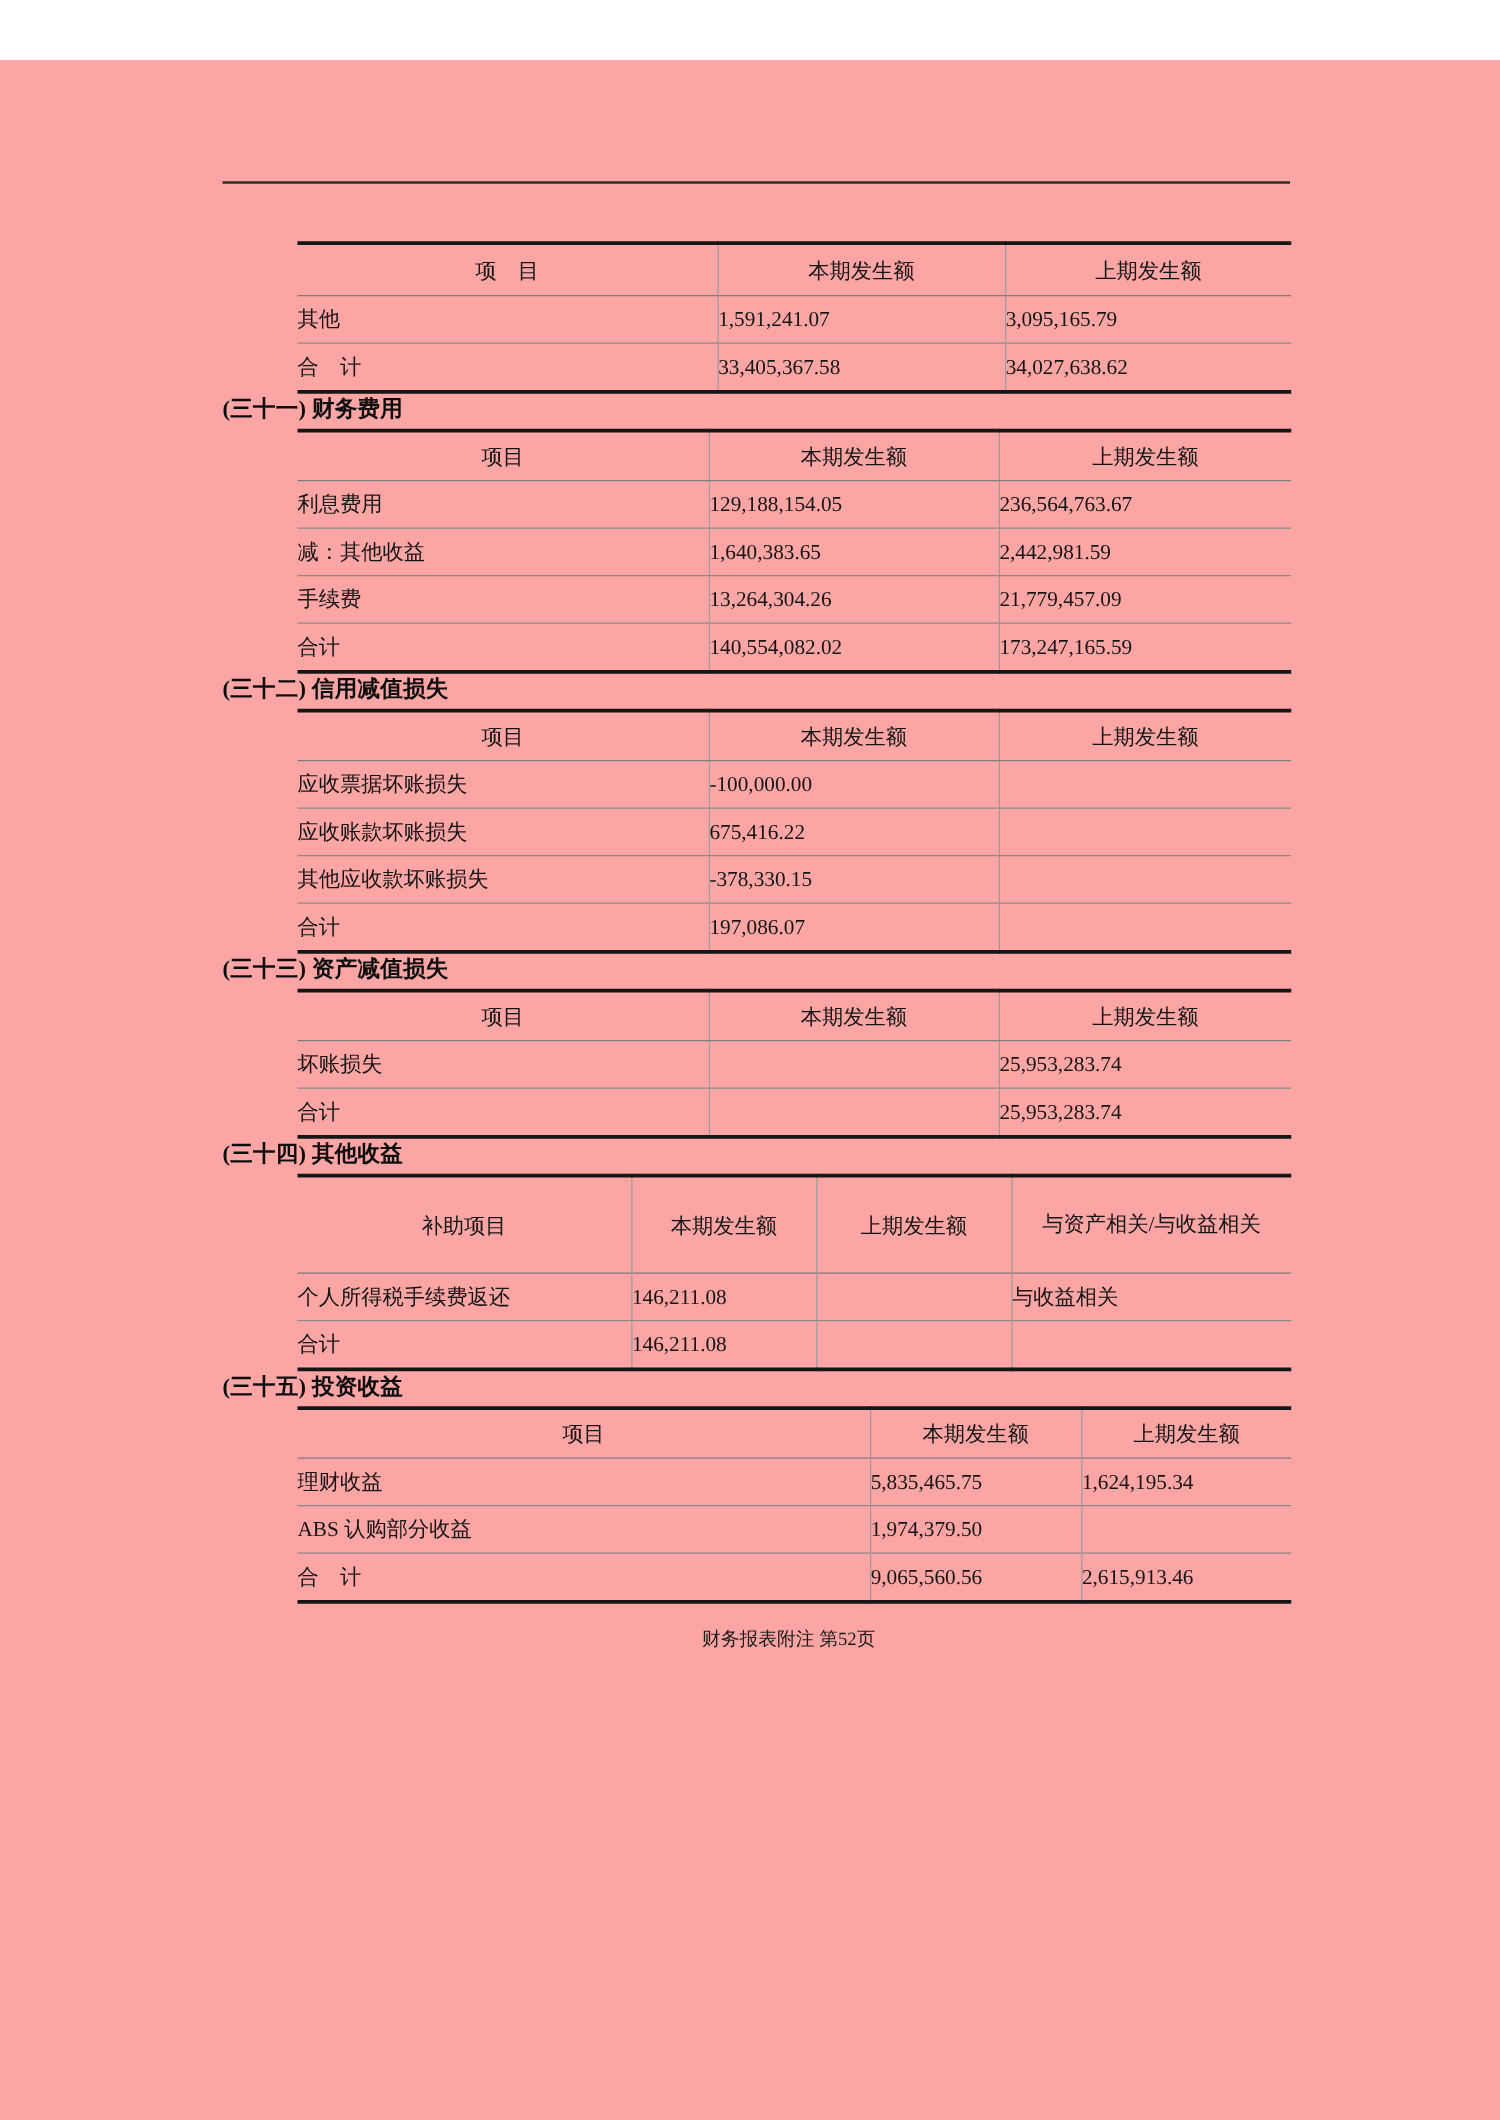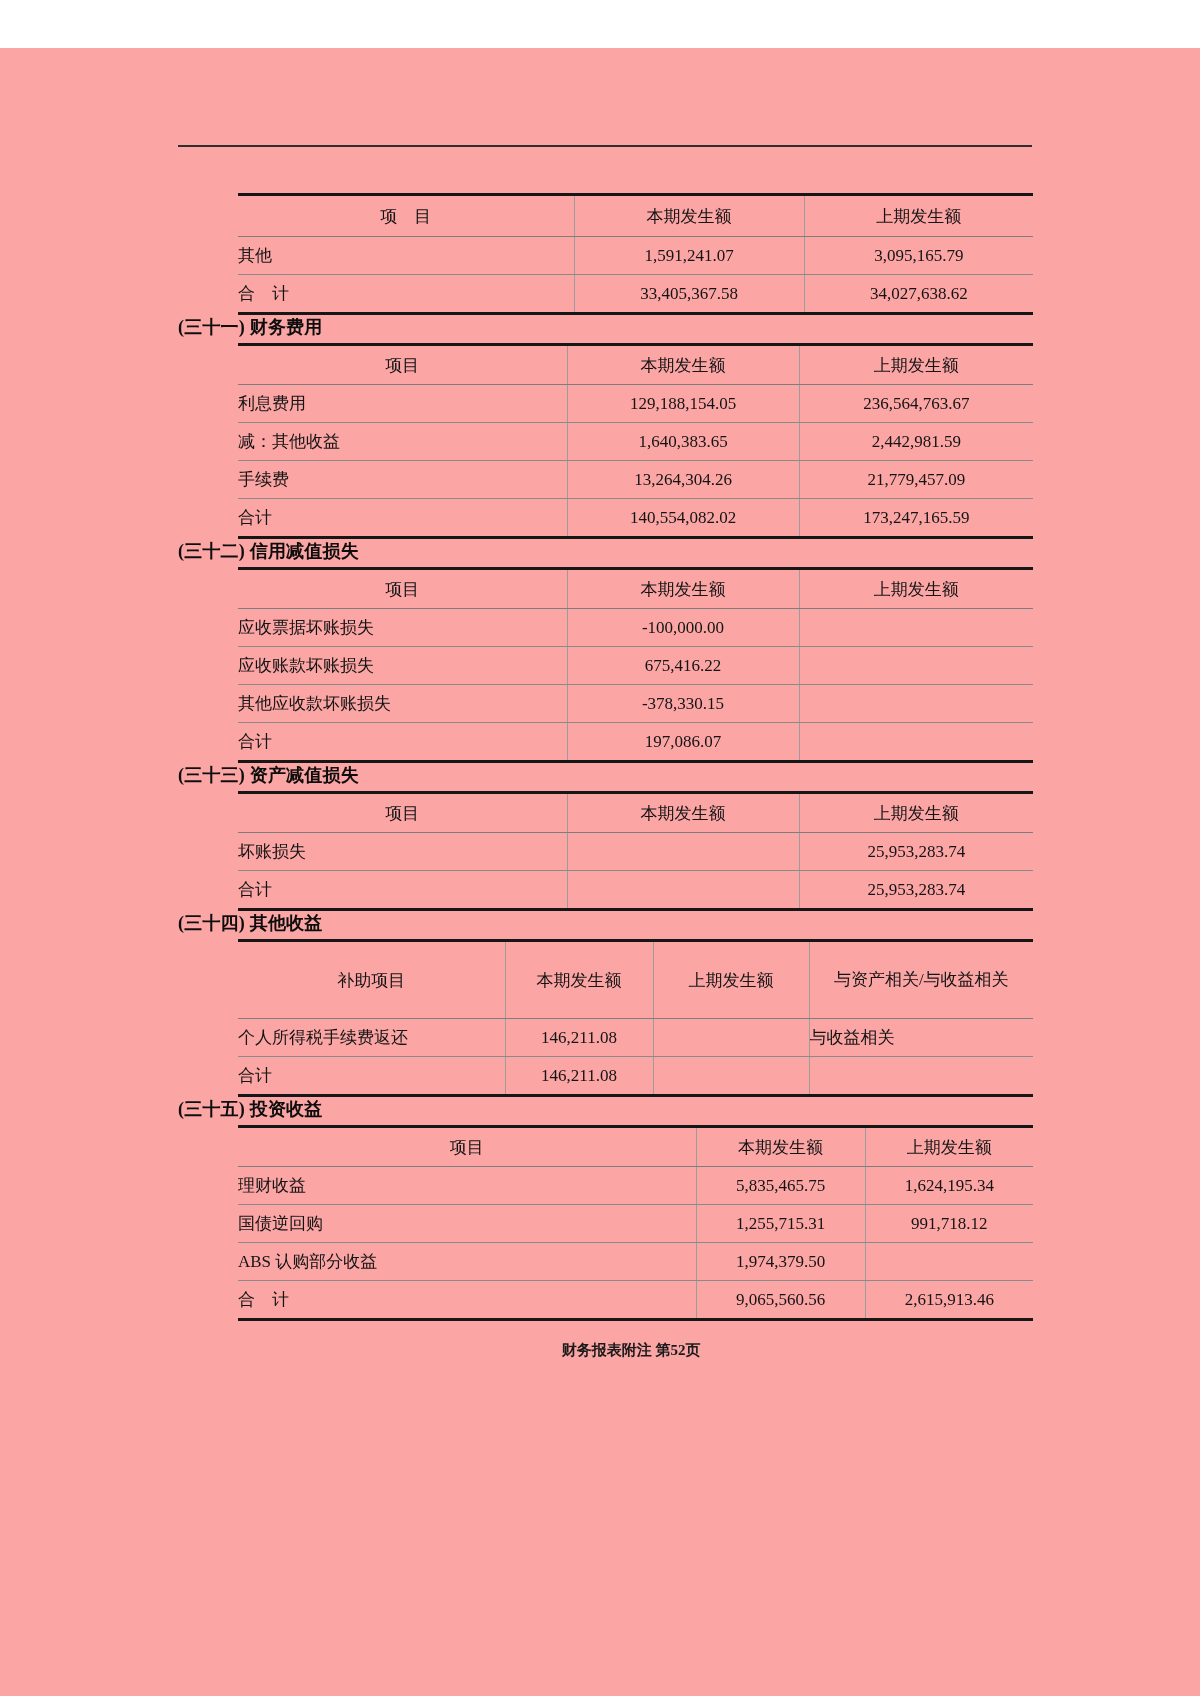--- a/index.html
+++ b/index.html
@@ -38,27 +38,27 @@
   }
   .fin-table thead th { height:38px; text-align:center; border-bottom:1px solid #7d7d7d; }
   table.t-top thead th { height:40px; }
   table.t-other thead th { height:76px; }
   .fin-table tbody td { height:37px; border-bottom:1px solid #8a8a8a; }
   .fin-table tbody tr:last-child td { border-bottom:none; }
   .fin-table td + td, .fin-table th + th { border-left:1px solid #9c9c9c; }
 
   .lbl { text-align:left; padding-left:10px; }
   .ctr { text-align:left; }
-  .num { text-align:center; padding-right:16px; }
+  .num { text-align:left; padding-right:16px; }
   .wrap-head { line-height:32px; padding:0 16px; }
   .low { position:relative; top:6px; }
 
   .footer {
     margin-top:18px; text-align:center; font-size:15px; line-height:22px;
-    color:#1a1a1a; position:relative; left:26px;font-weight:bold;
+    color:#1a1a1a; position:relative; left:26px;
   }
 </style>
 </head>
 <body>
 
 <div class="page">
 
   <div class="top-rule"></div>
 
   <table class="fin-table t-top">
@@ -238,25 +238,20 @@
         <th class="ctr">上期发生额</th>
       </tr>
     </thead>
     <tbody>
       <tr>
         <td class="lbl">理财收益</td>
         <td class="num">5,835,465.75</td>
         <td class="num">1,624,195.34</td>
       </tr>
       <tr>
-        <td class="lbl">国债逆回购</td>
-        <td class="num">1,255,715.31</td>
-        <td class="num">991,718.12</td>
-      </tr>
-      <tr>
         <td class="lbl">ABS 认购部分收益</td>
         <td class="num">1,974,379.50</td>
         <td class="num"></td>
       </tr>
       <tr>
         <td class="ctr">合　计</td>
         <td class="num">9,065,560.56</td>
         <td class="num">2,615,913.46</td>
       </tr>
     </tbody>

